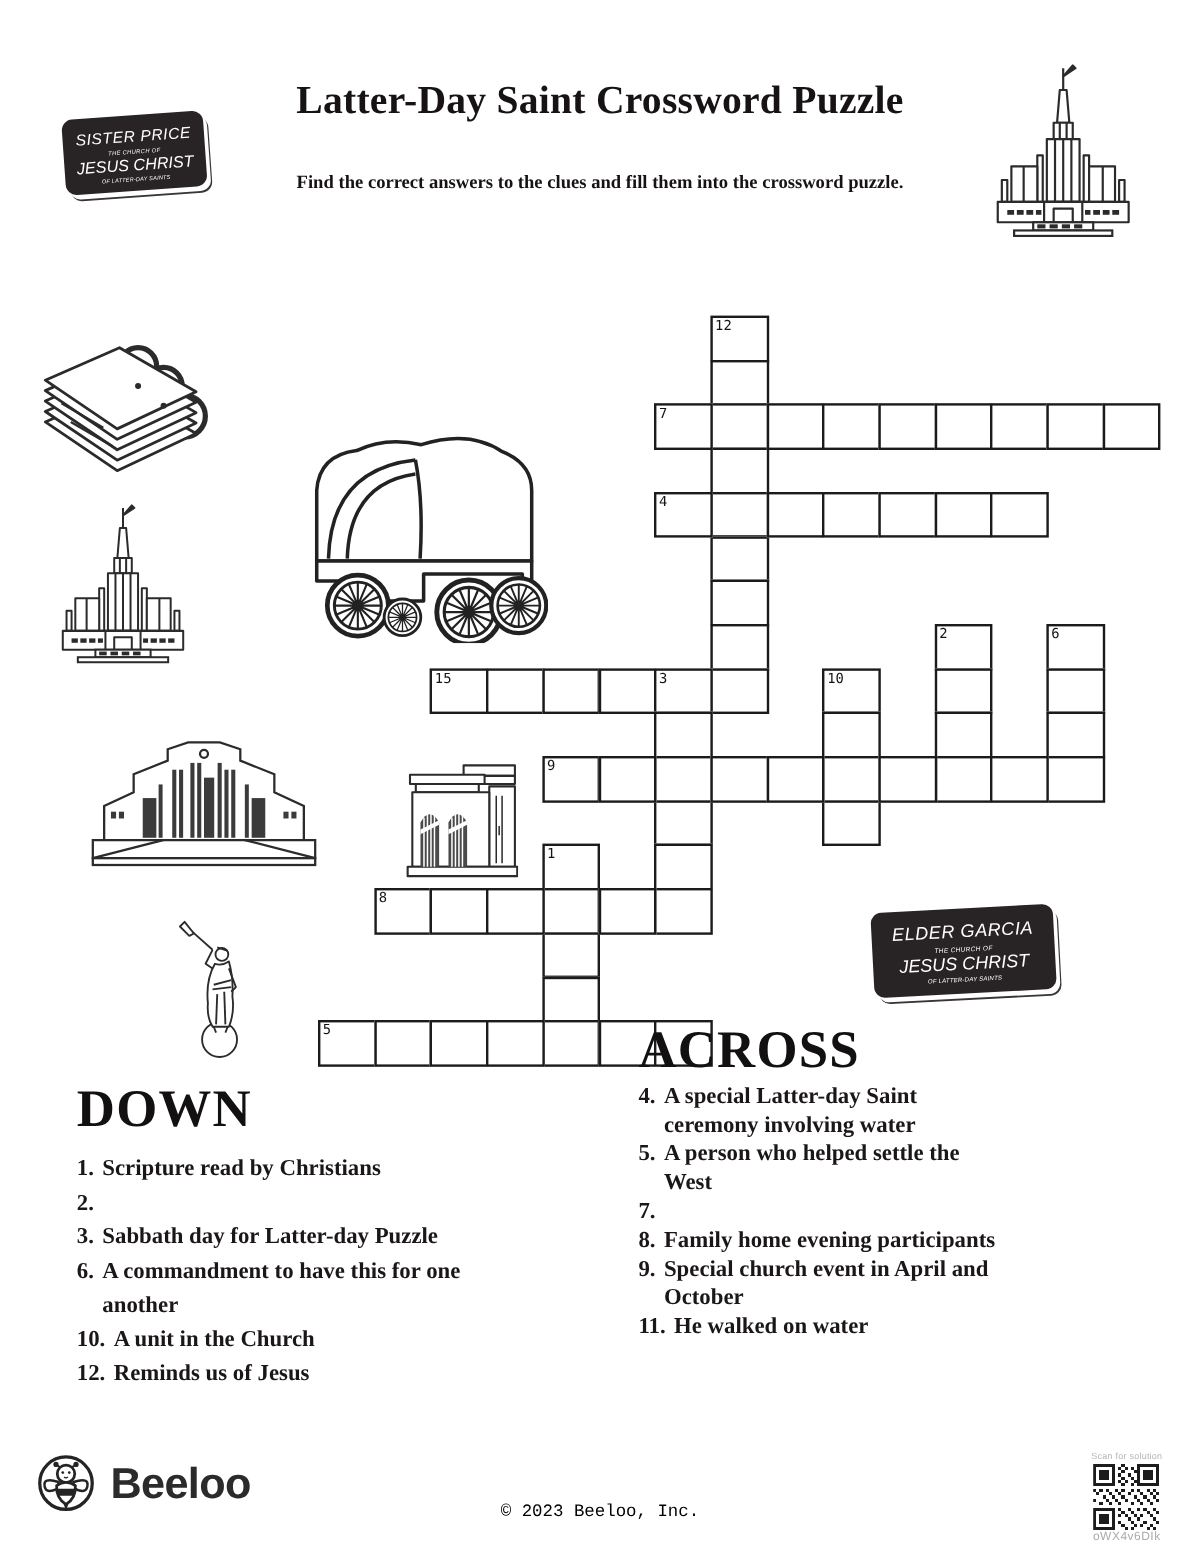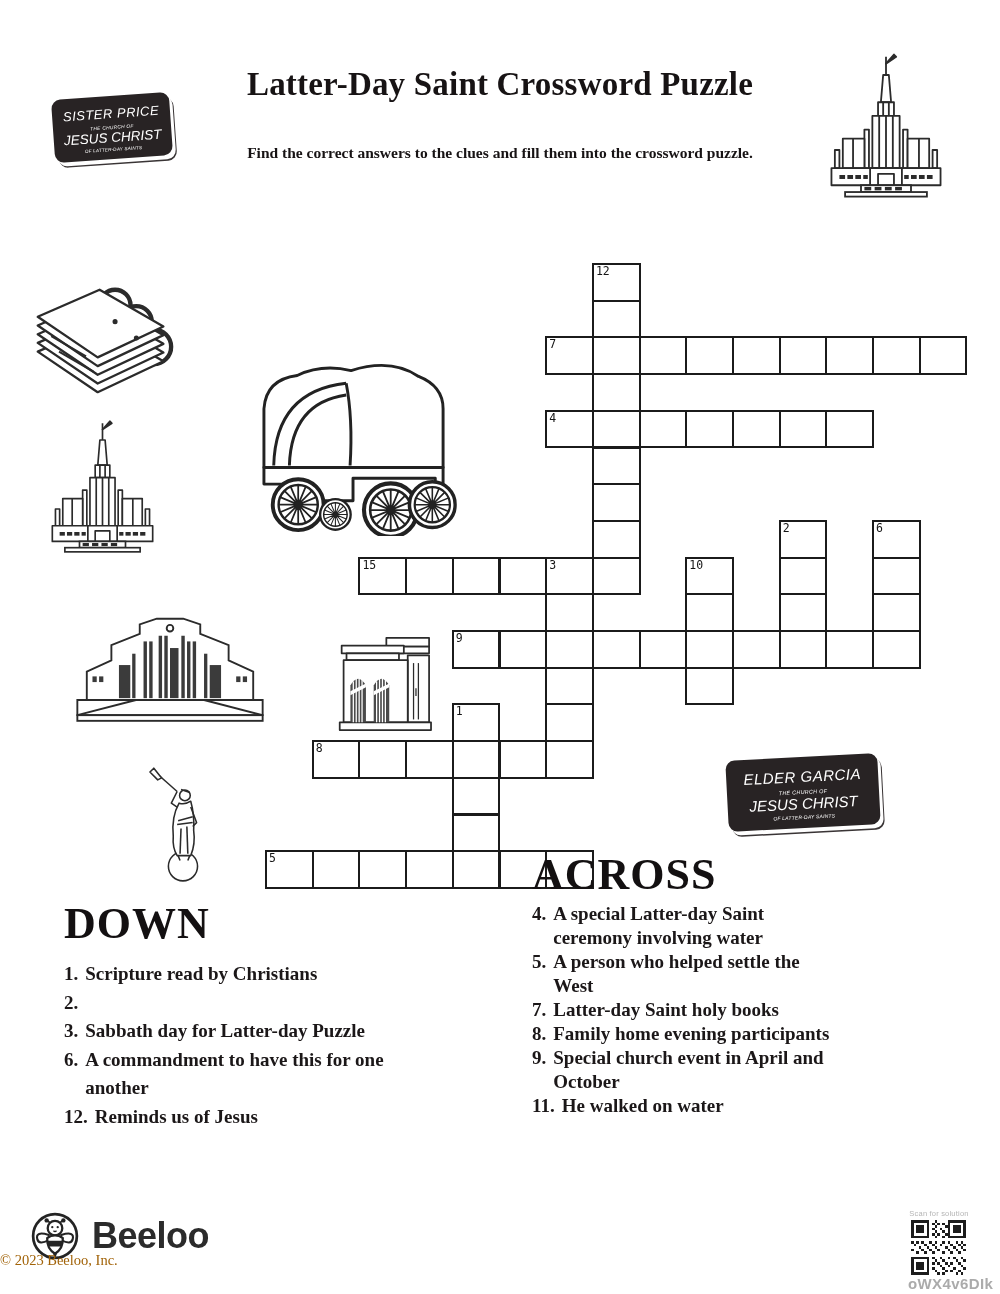--- a/index.html
+++ b/index.html
@@ -44,26 +44,26 @@
   .clue{display:flex;font-weight:bold;font-size:19px;}
   .clues-down .clue{line-height:28.5px;}
   .clues-across .clue{line-height:24px;}
   .clue .num{flex:0 0 auto;margin-right:7px;}
   .clue .txt{white-space:pre-line;}
 
   
   .brand-wrap{left:30px;top:1211px;display:flex;align-items:center;}
   .brand-text{font-family:"Liberation Sans",sans-serif;font-weight:bold;font-size:36px;
               color:#2b2b2b;letter-spacing:-0.5px;margin-left:12px;}
-  .copyright{left:0;right:0;top:1252px;font-family:Liberation Serif, serif;
-             font-size:14.5px;color:#a16207;}
+  .copyright{left:0;right:0;top:1252px;text-align:center;font-family:Liberation Mono, monospace;
+             font-size:14.5px;color:#000000;}
   .qr-block{left:908px;top:1185px;width:62px;text-align:center;font-family:"Liberation Sans",sans-serif;}
   .qr-caption{font-size:7.5px;color:#b5b5b5;letter-spacing:0.2px;margin-top:24px;}
   .qr-code{width:55px;height:55px;margin-top:2px;}
-  .qr-id{font-size:15px;color:#ababab;letter-spacing:0.4px;margin-top:0px;font-weight:bold;}
+  .qr-id{font-size:10px;color:#ababab;letter-spacing:0.4px;margin-top:0px;}
 
   svg{display:block;}
 </style>
 </head>
 <body>
 
 <svg width="0" height="0" style="position:absolute" aria-hidden="true">
   <defs>
     <symbol id="sym-temple" viewBox="0 0 100 132">
       <g stroke="#2b2b2b" stroke-width="1.6" fill="#ffffff" stroke-linejoin="round">
@@ -418,20 +418,24 @@
       <div class="clue">
         <span class="num">3.</span>
         <span class="txt">Sabbath day for Latter-day Puzzle</span>
       </div>
       <div class="clue">
         <span class="num">6.</span>
         <span class="txt">A commandment to have this for one
 another</span>
       </div>
       <div class="clue">
+        <span class="num">10.</span>
+        <span class="txt">A unit in the Church</span>
+      </div>
+      <div class="clue">
         <span class="num">12.</span>
         <span class="txt">Reminds us of Jesus</span>
       </div>
     </div>
 </div>
 
 <div class="abs clues clues-across">
   <h2>ACROSS</h2>
   <div class="clue-list">
       <div class="clue">
@@ -439,21 +443,20 @@
         <span class="txt">A special Latter-day Saint
 ceremony involving water</span>
       </div>
       <div class="clue">
         <span class="num">5.</span>
         <span class="txt">A person who helped settle the
 West</span>
       </div>
       <div class="clue">
         <span class="num">7.</span>
-        <span class="txt">Latter-day Saint holy books</span>
       </div>
       <div class="clue">
         <span class="num">8.</span>
         <span class="txt">Family home evening participants</span>
       </div>
       <div class="clue">
         <span class="num">9.</span>
         <span class="txt">Special church event in April and
 October</span>
       </div>

